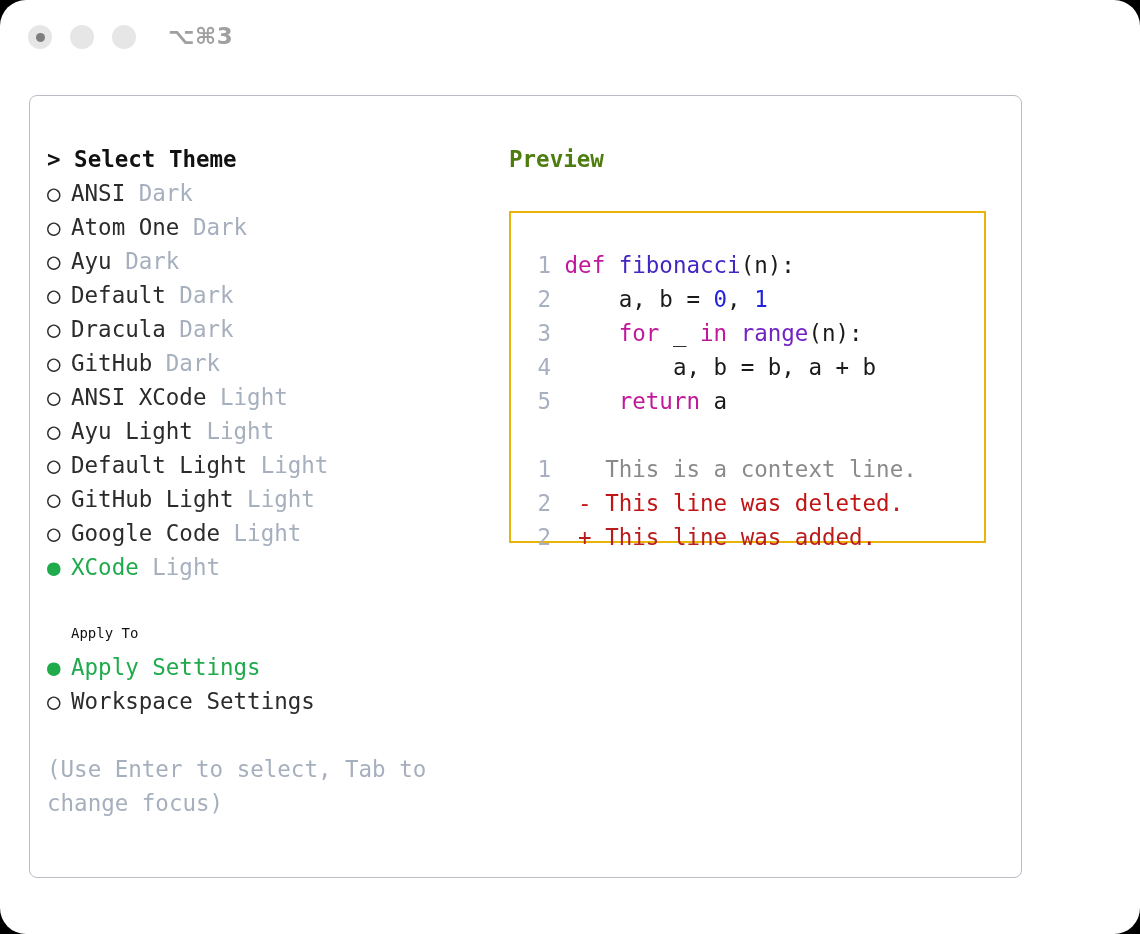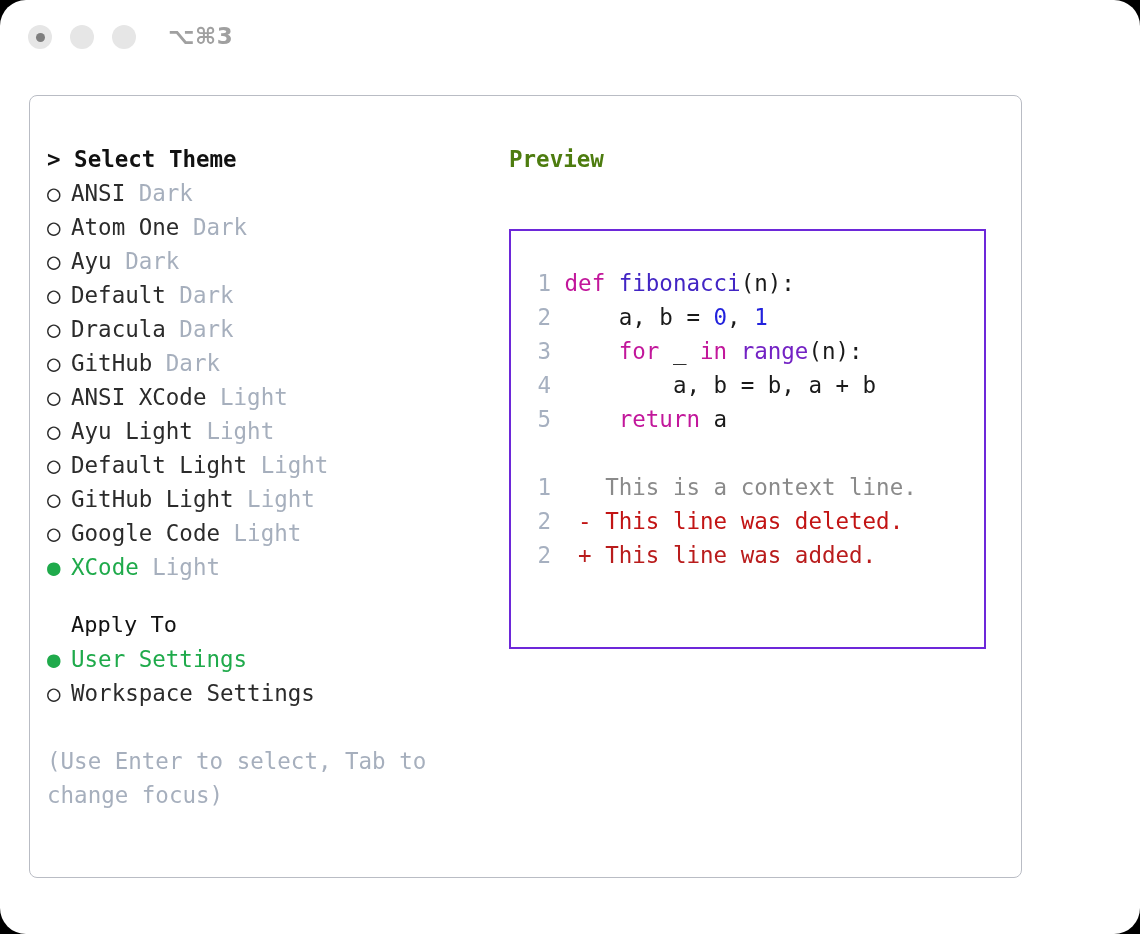--- a/index.html
+++ b/index.html
@@ -106,25 +106,26 @@
     width: 24px;
   }
   .opt-row.selected .marker,
   .opt-row.selected .opt-label {
     color: #1faa4b;
   }
   .opt-row .opt-tag {
     color: #a6afbd;
   }
   .group-title {
-    font-size: 22px;
+    font-size: 14px;
     line-height: 34px;
     color: #111111;
     white-space: pre;
     padding-left: 24px;
+    margin-top: 8px;
   }
   .spacer-sm { height: 24px; }
   .spacer-md { height: 34px; }
   .hint {
     font-size: 22.5px;
     line-height: 34px;
     color: #a6afbd;
     width: 410px;
     white-space: pre-wrap;
   }
@@ -135,25 +136,25 @@
     top: 46px;
     width: 490px;
   }
   .preview-title {
     font-size: 22.5px;
     font-weight: 700;
     color: #4d7c0f;
     line-height: 34px;
   }
   .preview-box {
-    margin-top: 53px;
+    margin-top: 35px;
     width: 477px;
-    height: 420px;
+    height: 332px;
     box-sizing: border-box;
-    border: 2px solid #6d28d9;
+    border: 2px solid #eab308;
     background: #ffffff;
   }
   .code {
     padding: 35px 0 0 12px;
     font-size: 22.5px;
     line-height: 34px;
     white-space: pre;
   }
   .code-line { white-space: pre; }
   .ln {
@@ -204,21 +205,21 @@
             <div class="opt-row"><span class="marker">○</span><span class="opt-label">Ayu Light</span><span class="opt-tag"> Light</span></div>
             <div class="opt-row"><span class="marker">○</span><span class="opt-label">Default Light</span><span class="opt-tag"> Light</span></div>
             <div class="opt-row"><span class="marker">○</span><span class="opt-label">GitHub Light</span><span class="opt-tag"> Light</span></div>
             <div class="opt-row"><span class="marker">○</span><span class="opt-label">Google Code</span><span class="opt-tag"> Light</span></div>
             <div class="opt-row selected"><span class="marker">●</span><span class="opt-label">XCode</span><span class="opt-tag"> Light</span></div>
           </div>
 
         <div class="spacer-sm"></div>
         <div class="group-title">Apply To</div>
         <div id="apply-options">
-            <div class="opt-row selected"><span class="marker">●</span><span class="opt-label">User Settings</span></div>
+            <div class="opt-row selected"><span class="marker">●</span><span class="opt-label">Apply Settings</span></div>
             <div class="opt-row"><span class="marker">○</span><span class="opt-label">Workspace Settings</span></div>
           </div>
 
         <div class="spacer-md"></div>
         <div class="hint">(Use Enter to select, Tab to
 change focus)</div>
       </div>
 
       <div class="right-pane">
         <div class="preview-title">Preview</div>

